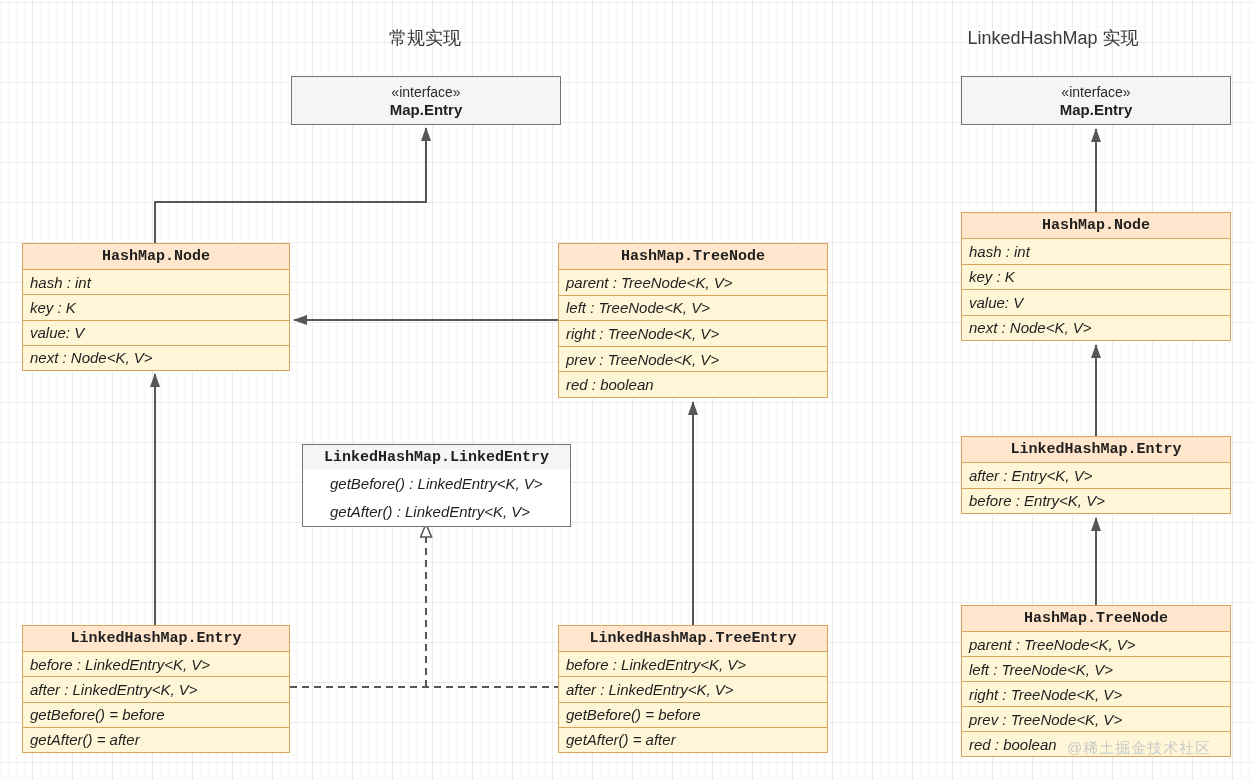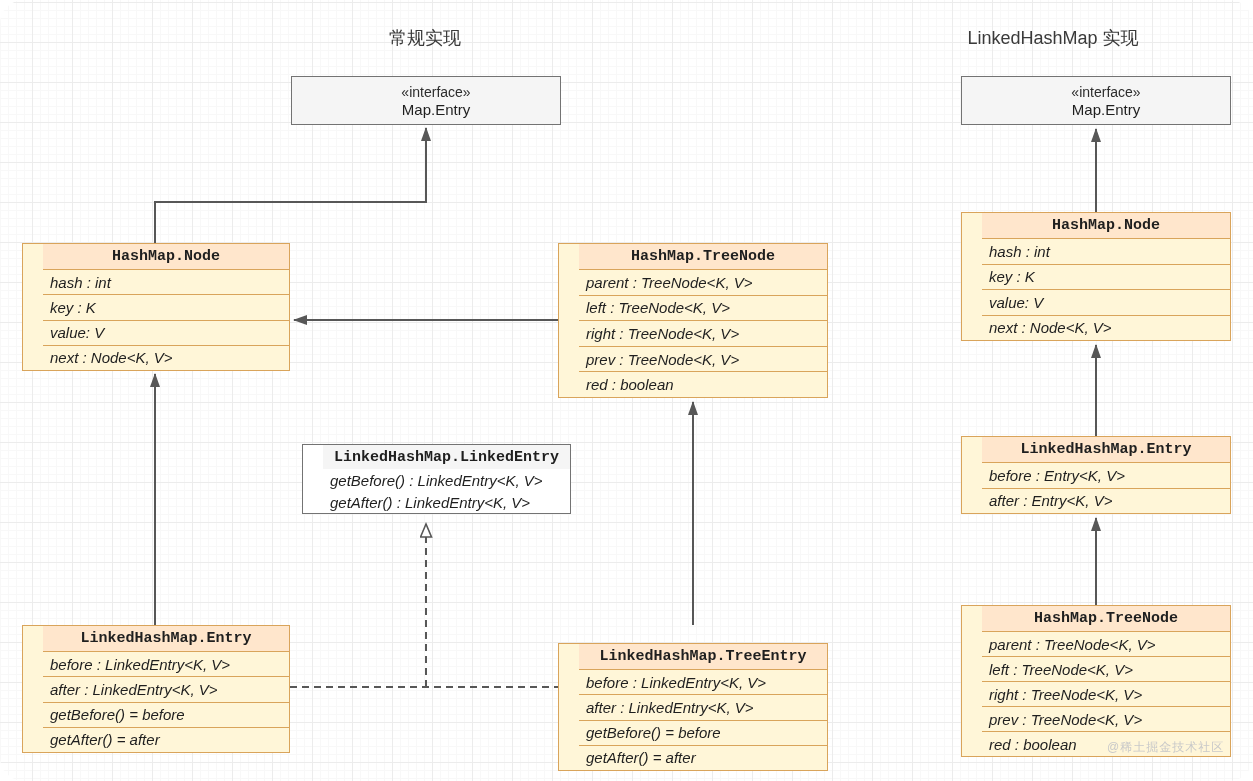--- a/index.html
+++ b/index.html
@@ -19,56 +19,55 @@
   .canvas{
     position:relative;width:1253px;height:781px;overflow:hidden;
     background-color:#ffffff;
     background-image:
       linear-gradient(to right, var(--grid-major) 1px, transparent 1px),
       linear-gradient(to bottom, var(--grid-major) 1px, transparent 1px),
       linear-gradient(to right, var(--grid-minor) 1px, transparent 1px),
       linear-gradient(to bottom, var(--grid-minor) 1px, transparent 1px);
     background-size:40px 40px,40px 40px,8px 8px,8px 8px;
     background-position:-8px 2px,-8px 2px,0 2px,0 2px;
-    border-radius:24px;
   }
   .connectors{position:absolute;left:0;top:0;z-index:1;pointer-events:none;}
   .edge{fill:none;stroke:var(--edge);stroke-width:2;}
   .edge.dashed{stroke-dasharray:7 5;}
   .diagram-title{
     position:absolute;transform:translateX(-50%);z-index:2;
     font-size:18px;color:#3a3a3a;white-space:nowrap;
   }
   .uml-box{
     position:absolute;z-index:2;display:flex;flex-direction:column;
     border:1px solid var(--class-border);background:var(--class-row-fill);
-    color:var(--text);font-size:15px;padding-left:20px;
+    color:var(--text);font-size:15px;
   }
   .uml-header{
     flex:0 0 25px;display:flex;align-items:center;justify-content:center;
     background:var(--class-header-fill);font-weight:bold;font-family:Liberation Mono, monospace;
   }
   .uml-row{
     flex:1 1 0;display:flex;align-items:center;
     padding-left:7px;border-top:1px solid var(--class-border);
     white-space:nowrap;overflow:hidden;font-style:italic;
   }
   .uml-box.gray{border-color:var(--neutral-border);background:#ffffff;}
   .uml-box.gray .uml-header{background:var(--neutral-fill);flex-basis:24px;}
-  .uml-box.gray .uml-row{border-top:none;}
+  .uml-box.gray .uml-row{border-top:none;margin-left:20px;}
   .uml-box.gray .uml-row:first-of-type{border-top:1px solid var(--neutral-border);}
   .uml-box.iface{
     border-color:var(--neutral-border);background:var(--neutral-fill);
     align-items:center;justify-content:center;gap:1px;
   }
   .iface-stereotype{font-size:14px;color:#2c2c2c;}
-  .iface-name{font-size:15px;font-weight:normal;}
+  .iface-name{font-size:15px;font-weight:bold;}
   .watermark{
-    position:absolute;z-index:3;font-size:12px;color:var(--watermark);
-    white-space:nowrap;letter-spacing:1px;margin-left:40px;
+    position:absolute;z-index:3;font-size:15px;color:var(--watermark);
+    white-space:nowrap;letter-spacing:1px;
   }
 </style>
 </head>
 <body>
 
 <div class="canvas">
 
   <svg class="connectors" width="1253" height="781" viewBox="0 0 1253 781">
     <defs>
       <marker id="mFilled" markerWidth="16" markerHeight="12" refX="13" refY="5" orient="auto" markerUnits="userSpaceOnUse">
@@ -107,35 +106,35 @@
 
   <div class="uml-box" style="left:558px;top:243px;width:270px;height:155px">
     <div class="uml-header">HashMap.TreeNode</div>
     <div class="uml-row">parent : TreeNode&lt;K, V&gt;</div>
     <div class="uml-row">left : TreeNode&lt;K, V&gt;</div>
     <div class="uml-row">right : TreeNode&lt;K, V&gt;</div>
     <div class="uml-row">prev : TreeNode&lt;K, V&gt;</div>
     <div class="uml-row">red : boolean</div>
   </div>
 
-  <div class="uml-box gray" style="left:302px;top:444px;width:269px;height:70px">
+  <div class="uml-box gray" style="left:302px;top:444px;width:269px;height:83px">
     <div class="uml-header">LinkedHashMap.LinkedEntry</div>
     <div class="uml-row">getBefore() : LinkedEntry&lt;K, V&gt;</div>
     <div class="uml-row">getAfter() : LinkedEntry&lt;K, V&gt;</div>
   </div>
 
   <div class="uml-box" style="left:22px;top:625px;width:268px;height:128px">
     <div class="uml-header">LinkedHashMap.Entry</div>
     <div class="uml-row">before : LinkedEntry&lt;K, V&gt;</div>
     <div class="uml-row">after : LinkedEntry&lt;K, V&gt;</div>
     <div class="uml-row">getBefore() = before</div>
     <div class="uml-row">getAfter() = after</div>
   </div>
 
-  <div class="uml-box" style="left:558px;top:643px;width:270px;height:128px">
+  <div class="uml-box" style="left:558px;top:625px;width:270px;height:128px">
     <div class="uml-header">LinkedHashMap.TreeEntry</div>
     <div class="uml-row">before : LinkedEntry&lt;K, V&gt;</div>
     <div class="uml-row">after : LinkedEntry&lt;K, V&gt;</div>
     <div class="uml-row">getBefore() = before</div>
     <div class="uml-row">getAfter() = after</div>
   </div>
 
   <div class="uml-box iface" style="left:961px;top:76px;width:270px;height:49px">
     <div class="iface-stereotype">«interface»</div>
     <div class="iface-name">Map.Entry</div>
@@ -144,22 +143,22 @@
   <div class="uml-box" style="left:961px;top:212px;width:270px;height:129px">
     <div class="uml-header">HashMap.Node</div>
     <div class="uml-row">hash : int</div>
     <div class="uml-row">key : K</div>
     <div class="uml-row">value: V</div>
     <div class="uml-row">next : Node&lt;K, V&gt;</div>
   </div>
 
   <div class="uml-box" style="left:961px;top:436px;width:270px;height:78px">
     <div class="uml-header">LinkedHashMap.Entry</div>
+    <div class="uml-row">after : Entry&lt;K, V&gt;</div>
     <div class="uml-row">before : Entry&lt;K, V&gt;</div>
-    <div class="uml-row">after : Entry&lt;K, V&gt;</div>
   </div>
 
   <div class="uml-box" style="left:961px;top:605px;width:270px;height:152px">
     <div class="uml-header">HashMap.TreeNode</div>
     <div class="uml-row">parent : TreeNode&lt;K, V&gt;</div>
     <div class="uml-row">left : TreeNode&lt;K, V&gt;</div>
     <div class="uml-row">right : TreeNode&lt;K, V&gt;</div>
     <div class="uml-row">prev : TreeNode&lt;K, V&gt;</div>
     <div class="uml-row">red : boolean</div>
   </div>

